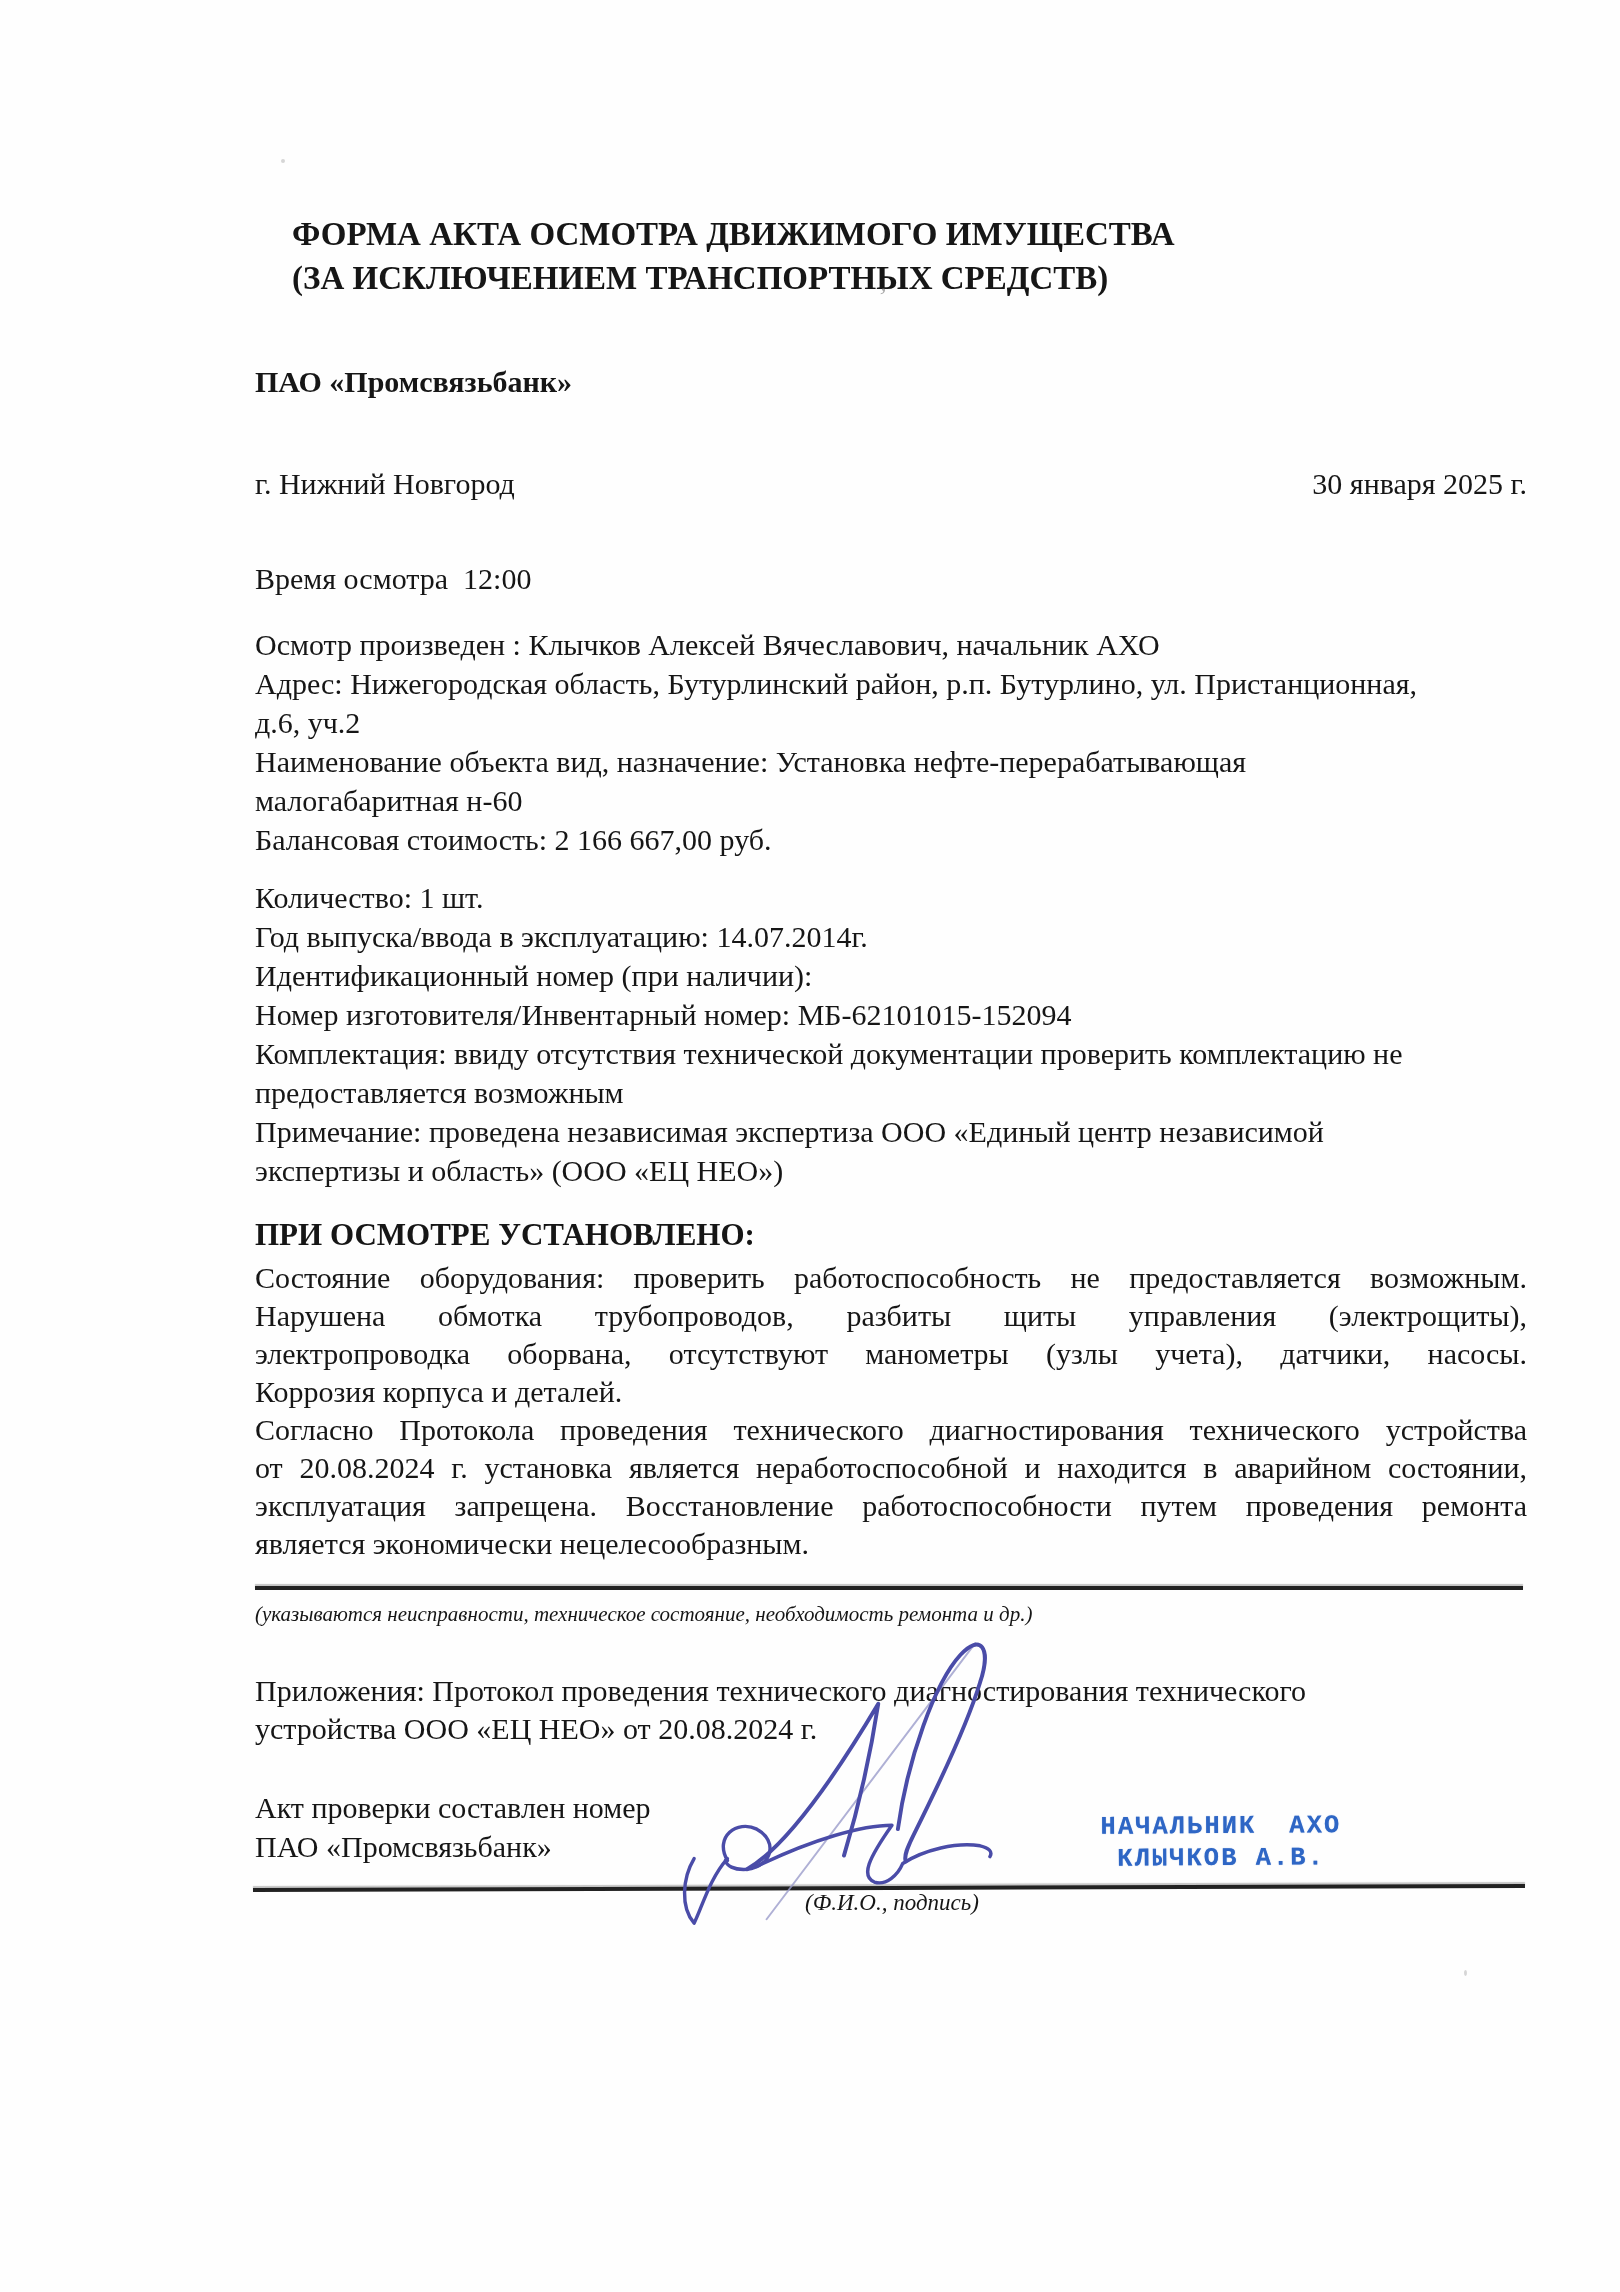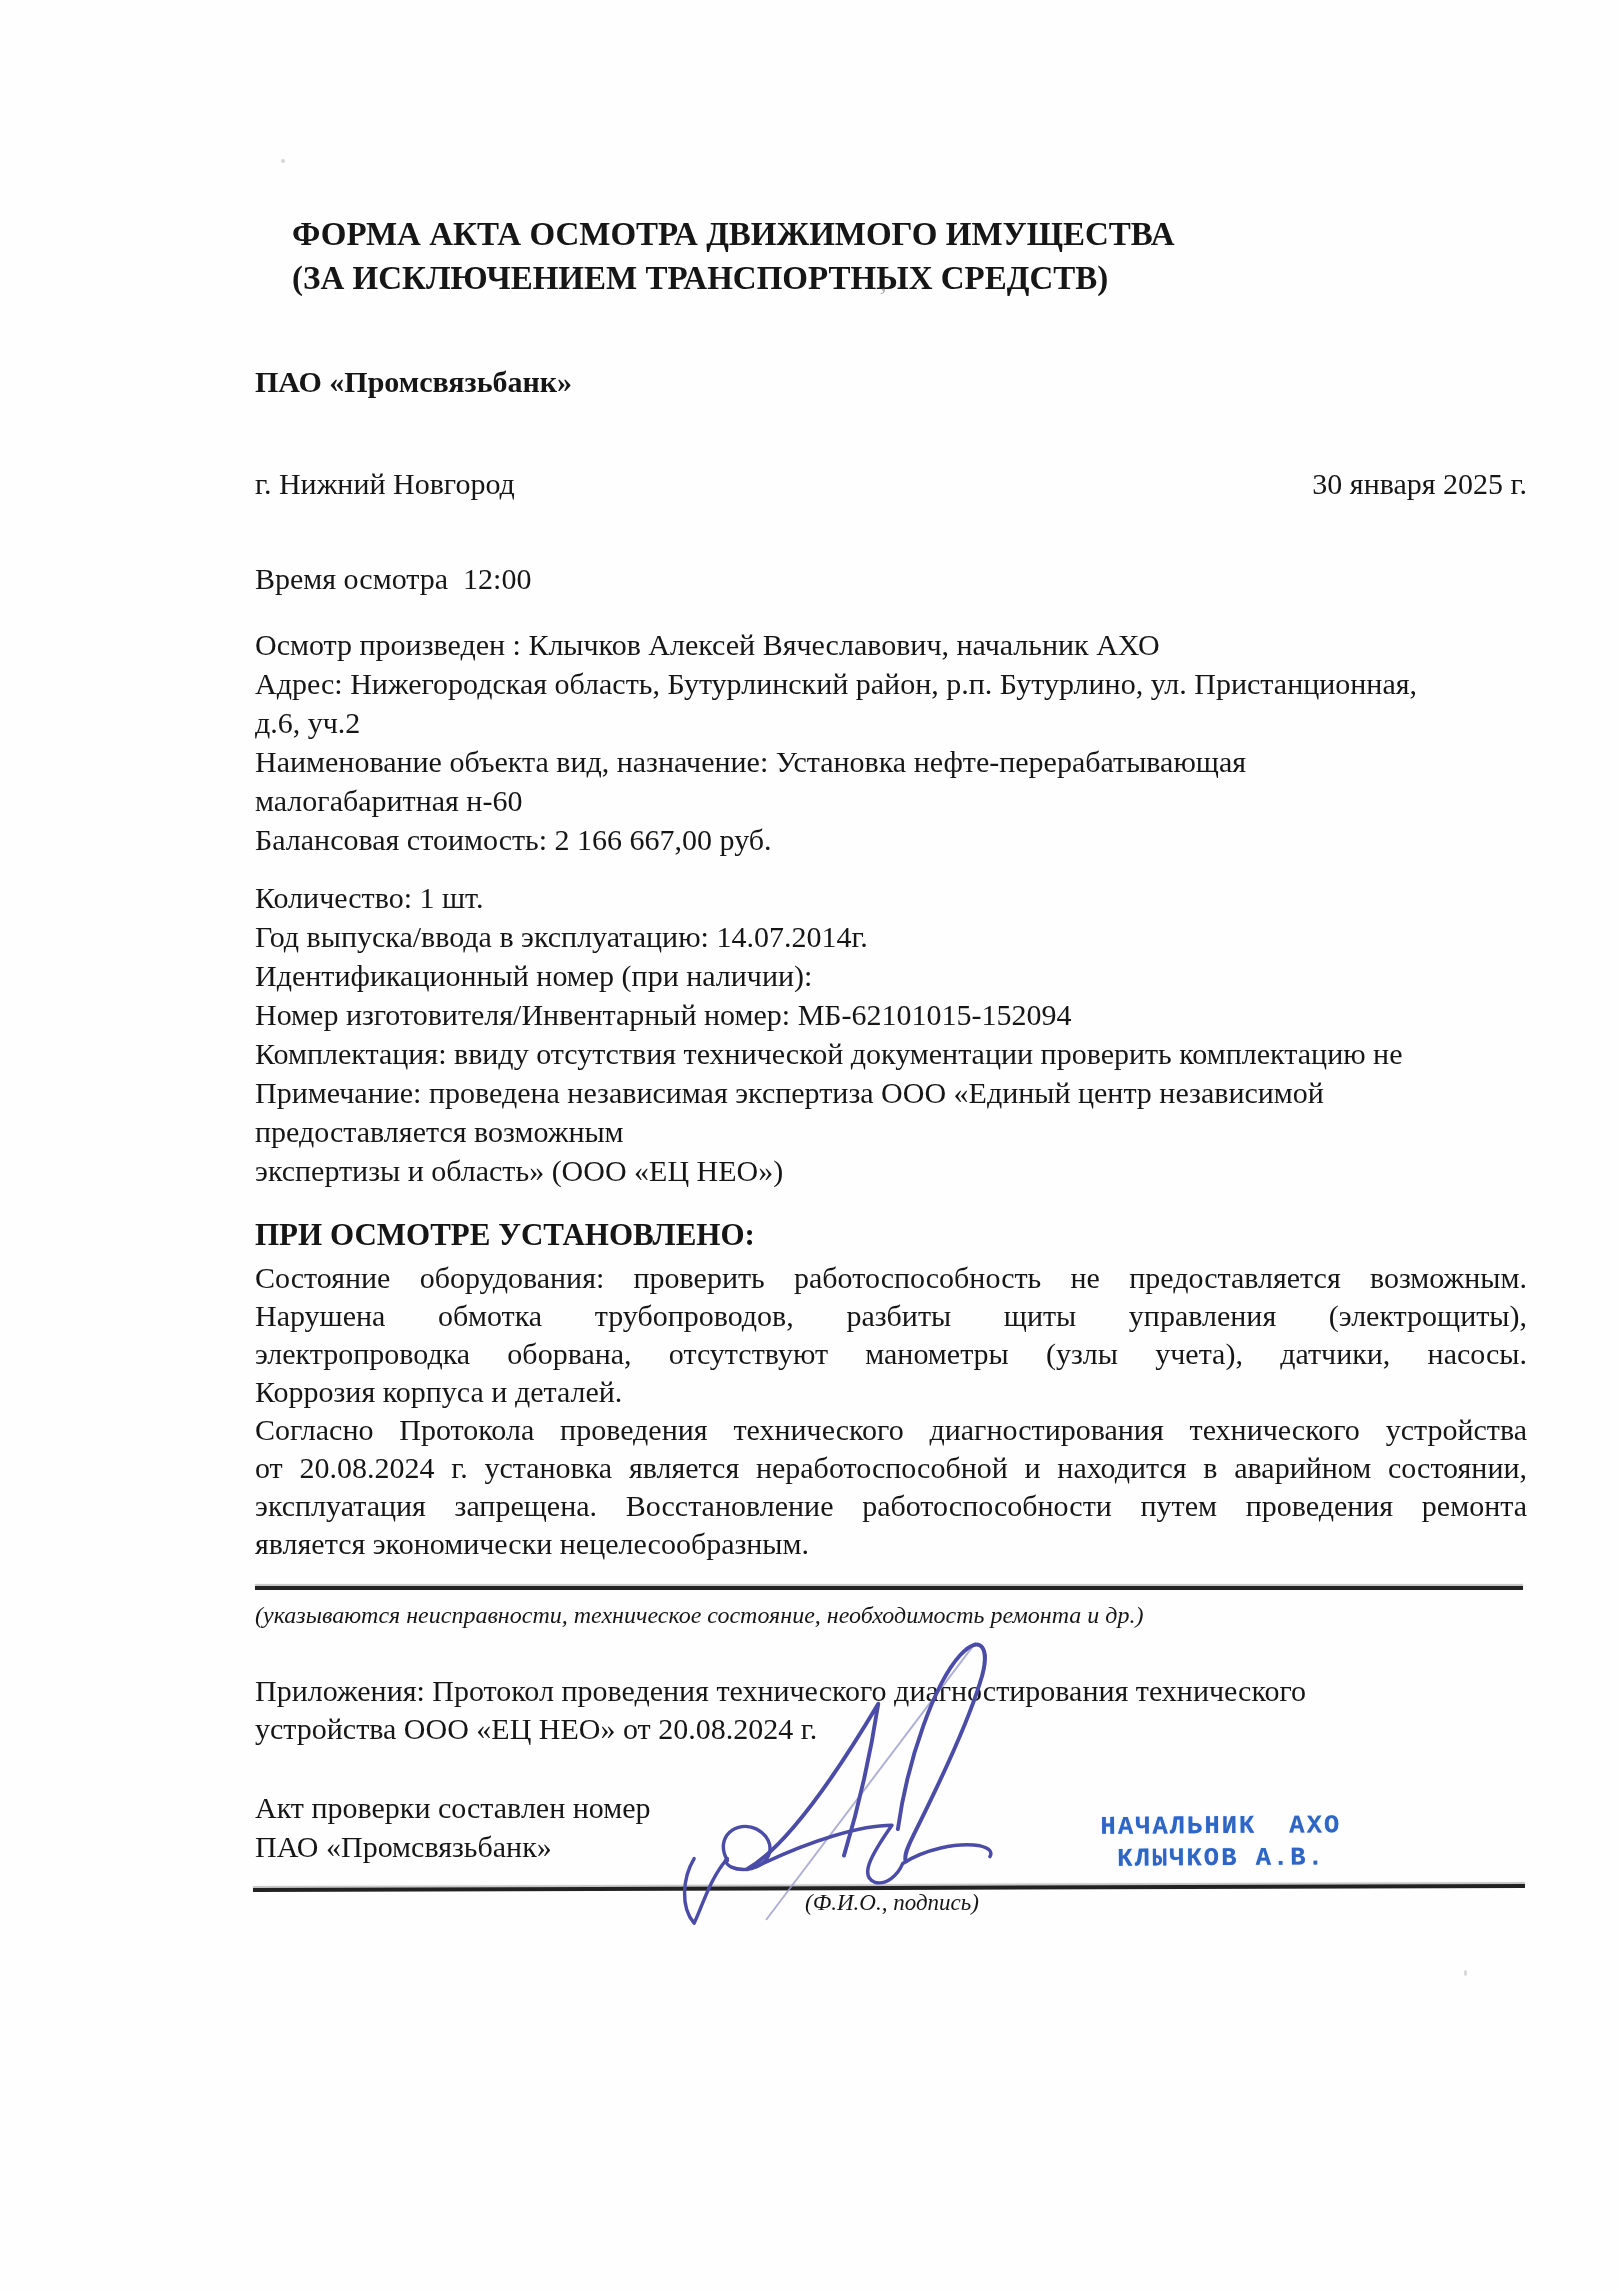--- a/index.html
+++ b/index.html
@@ -25,21 +25,21 @@
   #info-block .line{line-height:39px;}
   #details-block{top:878px;}
   #details-block .line{line-height:39px;}
   #findings-heading{top:1217px;font-size:31px;font-weight:bold;}
   #findings-body{top:1259px;}
   .jline{font-size:30px;line-height:38px;text-align:justify;text-align-last:justify;white-space:normal;}
   .lline{font-size:30px;line-height:38px;text-align:left;white-space:pre-wrap;}
   .rule{position:absolute;left:255px;width:1268px;height:3.9px;background:#222222;box-shadow:0 -2px 1px rgba(90,90,90,.35);}
   #rule-1{top:1586px;}
   #rule-2{top:1886px;left:253px;width:1272px;transform:rotate(-0.18deg);}
-  #footnote-line{top:1602px;font-size:24px;}
+  #footnote-line{top:1602px;font-size:21px;}
   #attachments-block{top:1672px;}
   #attachments-block .line{line-height:38px;}
   #confirm-block{top:1788px;}
   #confirm-block .line{line-height:39px;}
   #stamp{
     position:absolute;left:1064px;top:1811px;width:314px;
     font-family:"Liberation Mono","DejaVu Sans Mono",monospace;
     font-weight:bold;font-size:25.5px;line-height:32px;
     color:#2e66c5;text-align:center;letter-spacing:2px;
     text-shadow:0 0 1px rgba(46,102,197,.55);
@@ -84,22 +84,22 @@
     <div class="line">малогабаритная н-60</div>
     <div class="line">Балансовая стоимость: 2 166 667,00 руб.</div>
   </div>
 
   <div class="content" id="details-block">
     <div class="line">Количество: 1 шт.</div>
     <div class="line">Год выпуска/ввода в эксплуатацию: 14.07.2014г.</div>
     <div class="line">Идентификационный номер (при наличии):</div>
     <div class="line">Номер изготовителя/Инвентарный номер: МБ-62101015-152094</div>
     <div class="line">Комплектация: ввиду отсутствия технической документации проверить комплектацию не</div>
+    <div class="line">предоставляется возможным</div>
     <div class="line">Примечание: проведена независимая экспертиза ООО «Единый центр независимой</div>
-    <div class="line">предоставляется возможным</div>
     <div class="line">экспертизы и область» (ООО «ЕЦ НЕО»)</div>
   </div>
 
   <div class="content center" id="findings-heading">ПРИ ОСМОТРЕ УСТАНОВЛЕНО:</div>
 
   <div class="content" id="findings-body">
     <div class="jline">Состояние оборудования: проверить работоспособность не предоставляется возможным.</div>
     <div class="jline">Нарушена обмотка трубопроводов, разбиты щиты управления (электрощиты),</div>
     <div class="jline">электропроводка оборвана, отсутствуют манометры (узлы учета), датчики, насосы.</div>
     <div class="lline">Коррозия корпуса и деталей.</div>

